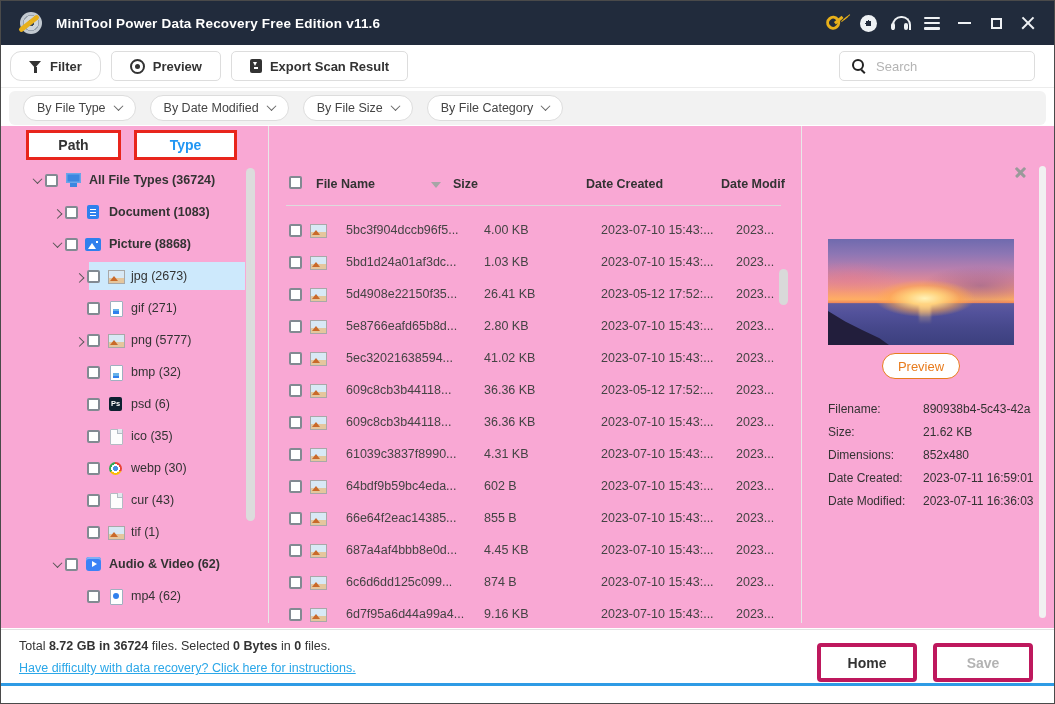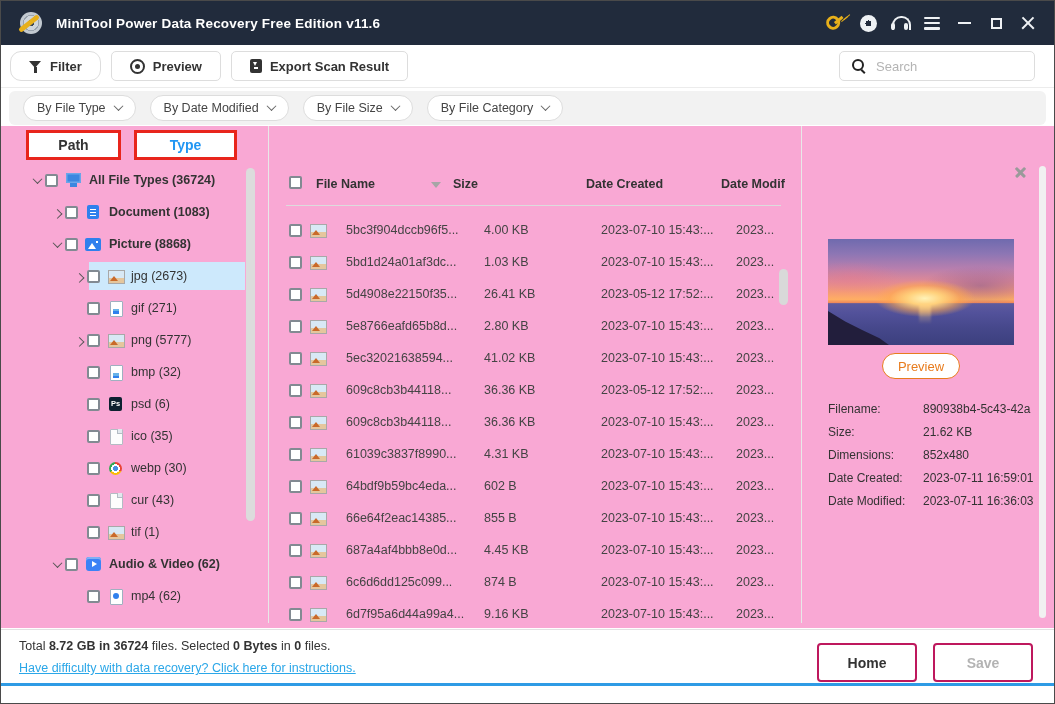--- a/index.html
+++ b/index.html
@@ -133,21 +133,21 @@
   .drow { display:flex; height:23px; align-items:center; font-size:12px; color:#333; }
   .drow .dl { width:95px; flex:none; }
   .drow .dv { white-space:nowrap; }
   .pv-scrolltrack { position:absolute; left:237px; top:40px; width:7px; height:452px; background:#f1f1f1; border-radius:4px; }
 
   
   .statusbar { position:absolute; left:0; top:628px; right:0; height:54px; background:#fff; border-top:1px solid #e2e2e2; }
   .stat-line { position:absolute; left:18px; top:9px; font-size:12.5px; color:#333; }
   .stat-line b { font-weight:700; }
   .help-link { position:absolute; left:18px; top:31px; font-size:12.5px; color:#2ba7e8; text-decoration:underline; cursor:pointer; }
-  .bbtn { position:absolute; top:13px; width:100px; height:39px; background:#fff; border:2px solid #be185d; border-radius:4px; font-size:14px; font-weight:700; display:flex; align-items:center; justify-content:center; cursor:pointer; font-family:"Liberation Sans",sans-serif; }
+  .bbtn { position:absolute; top:13px; width:100px; height:39px; background:#fff; border:4px solid #be185d; border-radius:4px; font-size:14px; font-weight:700; display:flex; align-items:center; justify-content:center; cursor:pointer; font-family:"Liberation Sans",sans-serif; }
   .home-btn { right:137px; color:#333; }
   .save-btn { right:21px; color:#b3b3b3; }
 
   .bottom-accent { position:absolute; left:0; top:682px; right:0; height:3px; background:#2e9be5; }
 </style>
 </head>
 <body>
 
 <div class="screen">
 

